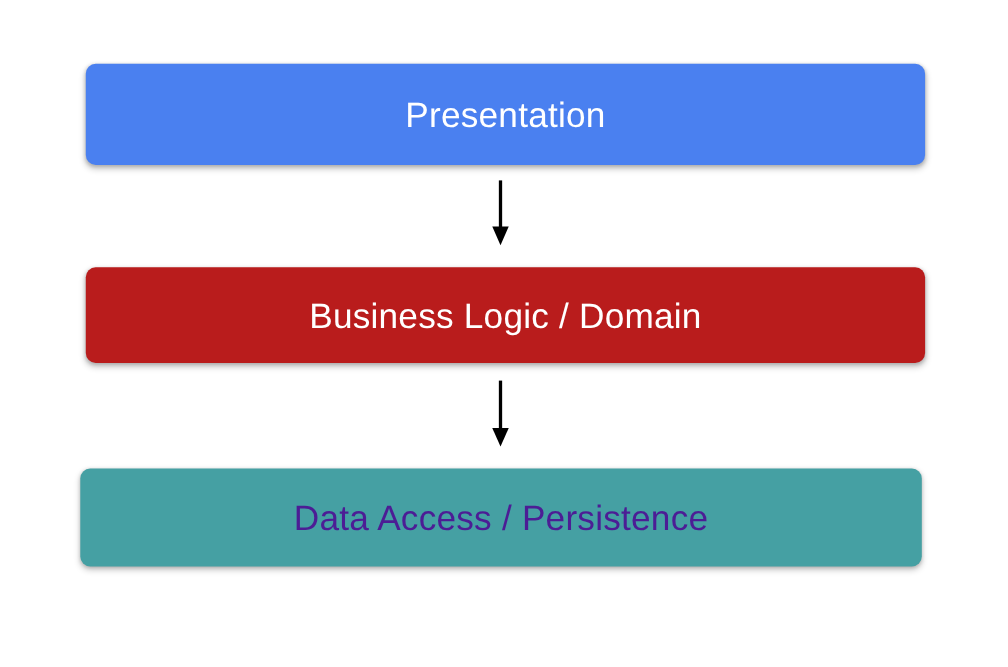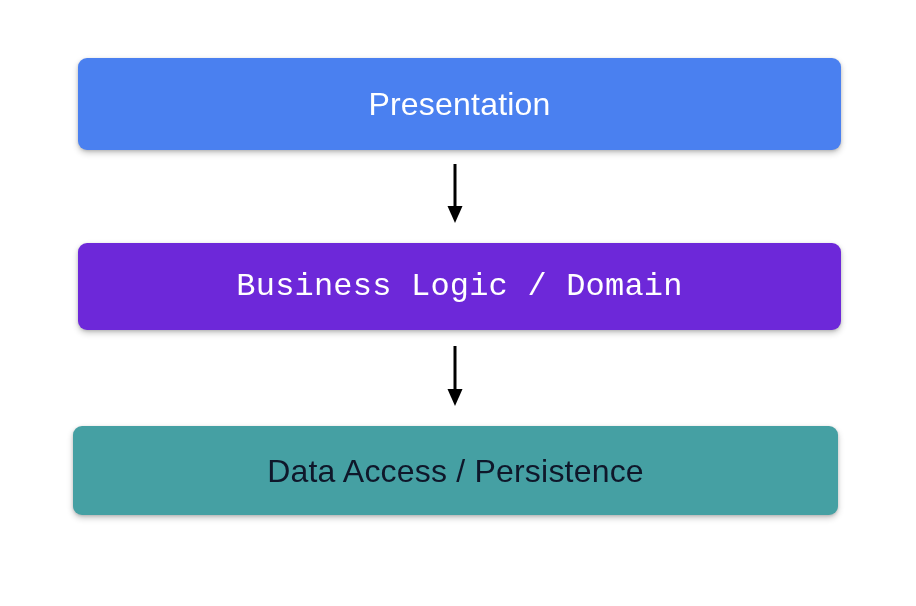--- a/index.html
+++ b/index.html
@@ -96,28 +96,28 @@
     <span class="layer-label" style="color: rgb(255, 255, 255);">Presentation</span>
   </div>
 
   <div class="connector-arrow" id="arrow-presentation-to-business">
     <svg viewBox="0 0 30 60" preserveAspectRatio="none" aria-hidden="true">
       <line x1="15" y1="0" x2="15" y2="44" stroke="#000000" stroke-width="3"></line>
       <polygon points="15,59 7.5,42 22.5,42" fill="#000000"></polygon>
     </svg>
   </div>
 
-  <div class="layer-box" id="box-business-logic" style="background: #6d28d9; font-family: Liberation Mono, monospace;">
+  <div class="layer-box" id="box-business-logic" style="background: #b91c1c;">
     <span class="layer-label" style="color: rgb(255, 255, 255);">Business Logic / Domain</span>
   </div>
 
   <div class="connector-arrow" id="arrow-business-to-data">
     <svg viewBox="0 0 30 61" preserveAspectRatio="none" aria-hidden="true">
       <line x1="15" y1="0" x2="15" y2="45" stroke="#000000" stroke-width="3"></line>
       <polygon points="15,60 7.5,43 22.5,43" fill="#000000"></polygon>
     </svg>
   </div>
 
   <div class="layer-box" id="box-data-access" style="background: rgb(69, 160, 163);">
-    <span class="layer-label" style="color: #0f172a;">Data Access / Persistence</span>
+    <span class="layer-label" style="color: #4c1d95;">Data Access / Persistence</span>
   </div>
 
 </div>
 
 </body></html>

